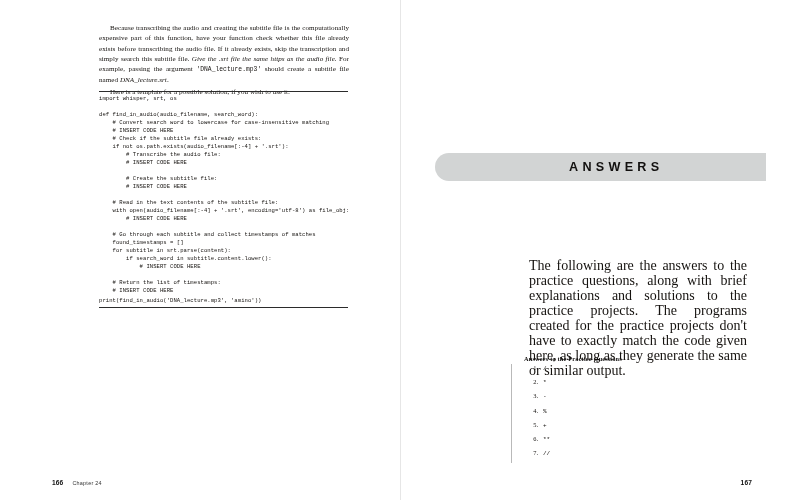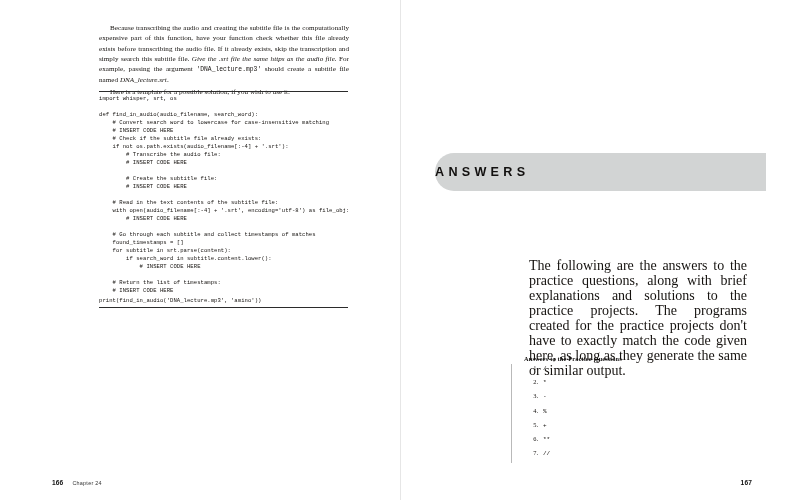--- a/index.html
+++ b/index.html
@@ -58,24 +58,24 @@
   .footer{position:absolute;bottom:14px;font-size:0;}
   .footer-left{left:52px;}
   .footer-right{right:48px;}
   .folio{font-family:"Liberation Sans",sans-serif;font-weight:bold;
          font-size:6.6px;color:#111;letter-spacing:.02em;}
   .runhead{font-family:"Liberation Sans",sans-serif;font-size:5.4px;
            color:#333;letter-spacing:.05em;margin-left:9px;}
 
   
   .banner{
-    position:absolute;left:35px;top:153px;width:365px;height:38px;
+    position:absolute;left:35px;top:153px;width:365px;height:28px;
     background:#d2d4d4;
     border-top-left-radius:19px;border-bottom-left-radius:19px;
-    display:flex;align-items:center;
+    display:flex;align-items:center;justify-content:center;
   }
   .banner-title{
     font-family:"Liberation Sans",sans-serif;font-weight:bold;
     font-size:12.6px;letter-spacing:.34em;color:#12100f;
     padding-right:.2em;
   }
 
   
   .rp-body{position:absolute;left:113px;top:242px;width:250px;}
   .rp-para{

